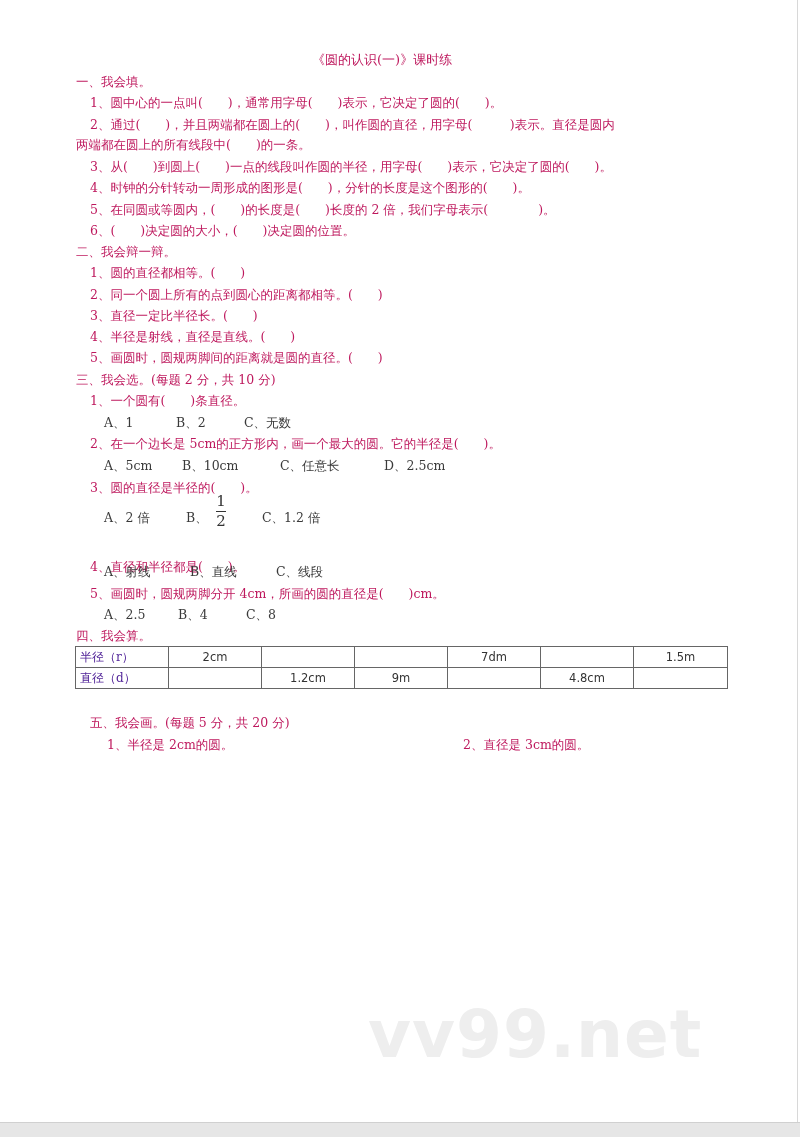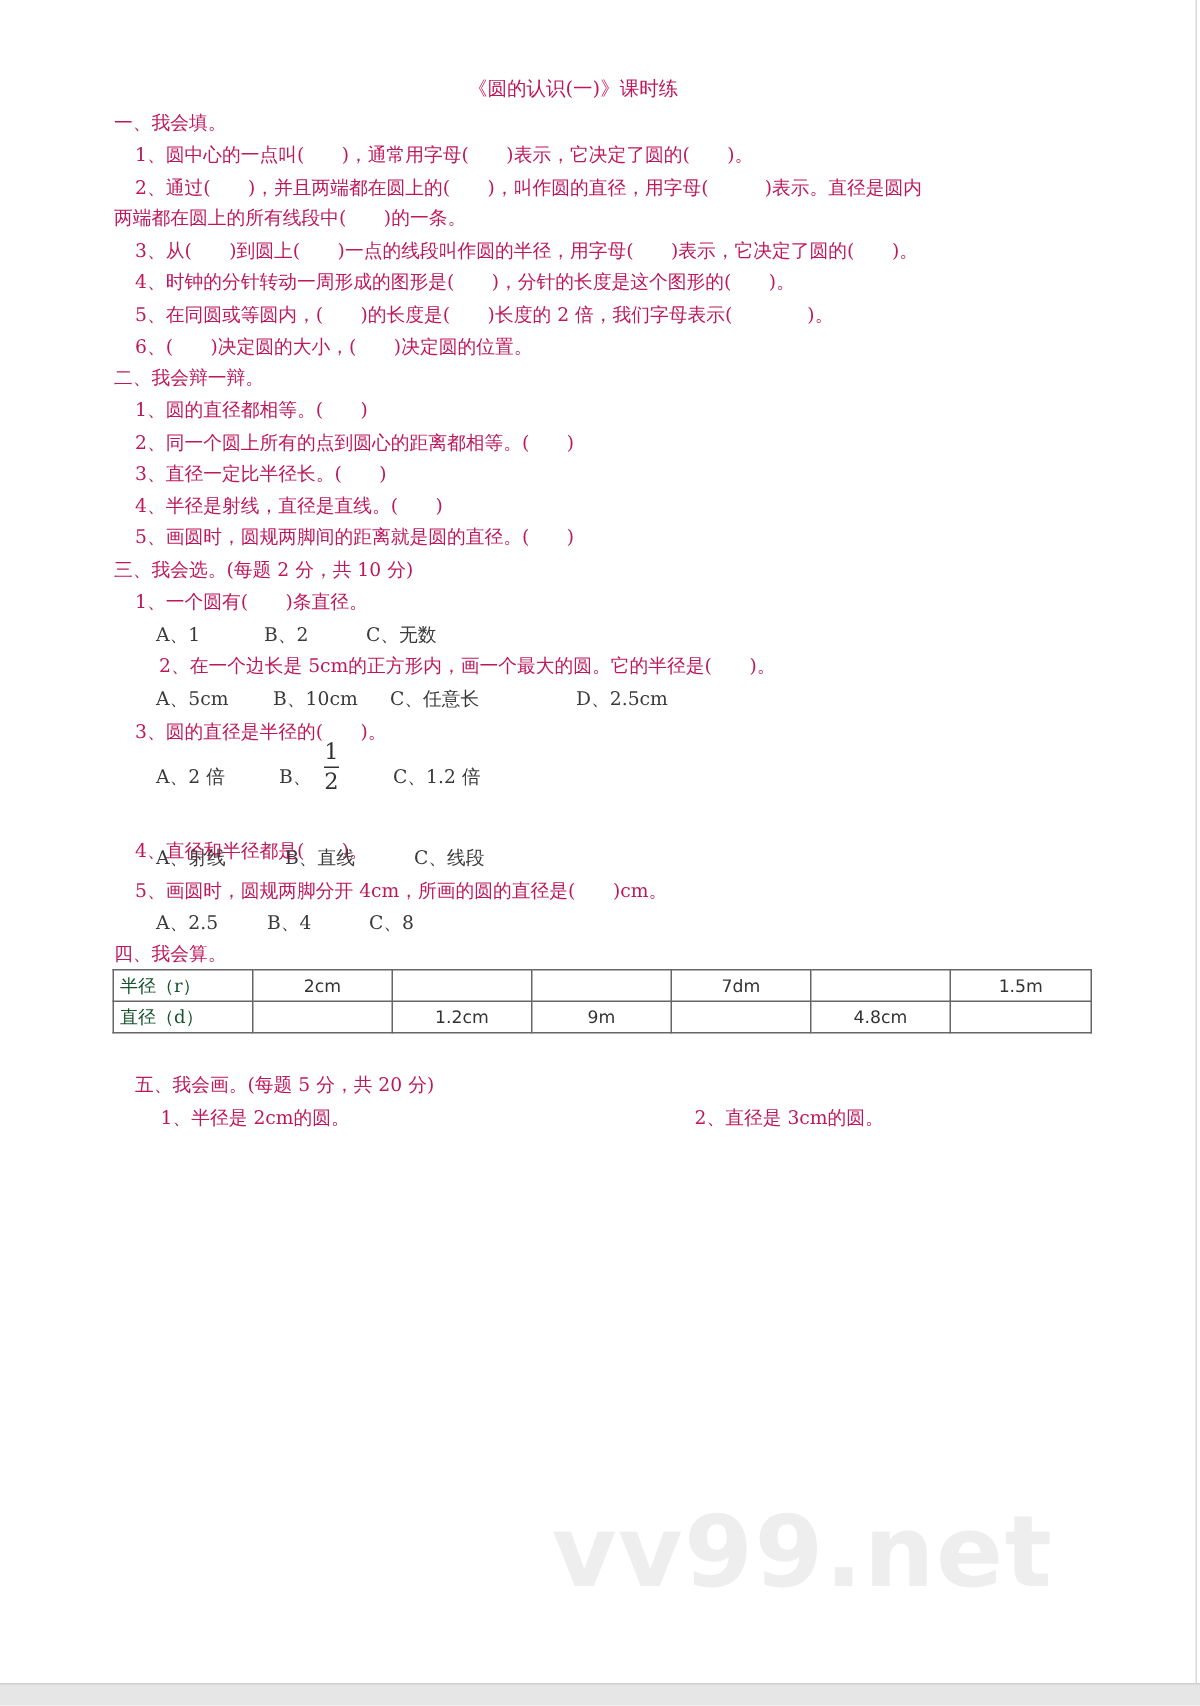--- a/index.html
+++ b/index.html
@@ -33,21 +33,21 @@
   .frac .bar { width: 10px; height: 1px; background: #333; margin: 1px 0; }
   table.calc {
     position: absolute; left: 75px; top: 646px; width: 652px;
     border-collapse: collapse; table-layout: fixed;
     font-family: "DejaVu Sans", "Liberation Sans", sans-serif;
     font-size: 11.5px; color: #333;
   }
   table.calc td {
     border: 1px solid #666; height: 20px; padding: 0; text-align: center;
   }
-  table.calc td.hdr { text-align: left; padding-left: 4px; font-family: "DejaVu Serif", serif; font-size: 12px; color: #14532d; }
+  table.calc td.hdr { text-align: left; padding-left: 4px; font-family: "DejaVu Serif", serif; font-size: 12px; color: #4c1d95; }
   .watermark {
     position: absolute; left: 368px; top: 1000px;
     font-family: "DejaVu Sans", "Liberation Sans", sans-serif; font-weight: bold;
     font-size: 66px; line-height: 70px; letter-spacing: 1px; color: #eeeeee;
   }
 </style>
 </head>
 <body>
 
 <div class="page">
@@ -72,25 +72,25 @@
 
   <div class="line sec" style="top:372px;">三、我会选。(每题 2 分，共 10 分)</div>
 
   <div class="line q" style="top:393px;">1、一个圆有(　　)条直径。</div>
   <div class="opt-row" style="left:0; top:415px; width:800px; height:16px;">
     <span style="left:104px;">A、1</span>
     <span style="left:176px;">B、2</span>
     <span style="left:244px;">C、无数</span>
   </div>
 
-  <div class="line q" style="top:436px;margin-left:16px;">2、在一个边长是 5cm的正方形内，画一个最大的圆。它的半径是(　　)。</div>
+  <div class="line q" style="top:436px;">2、在一个边长是 5cm的正方形内，画一个最大的圆。它的半径是(　　)。</div>
   <div class="opt-row" style="left:0; top:458px; width:800px; height:16px;">
     <span style="left:104px;">A、5cm</span>
     <span style="left:182px;">B、10cm</span>
-    <span style="left:260px;">C、任意长</span>
+    <span style="left:280px;">C、任意长</span>
     <span style="left:384px;">D、2.5cm</span>
   </div>
 
   <div class="line q" style="top:480px;">3、圆的直径是半径的(　　)。</div>
   <div class="opt-row" style="left:0; top:510px; width:700px; height:16px;">
     <span style="left:104px;">A、2 倍</span>
     <span style="left:186px;">B、</span>
     <span style="left:262px;">C、1.2 倍</span>
   </div>
   <div class="frac" style="left:216px; top:493px;">

